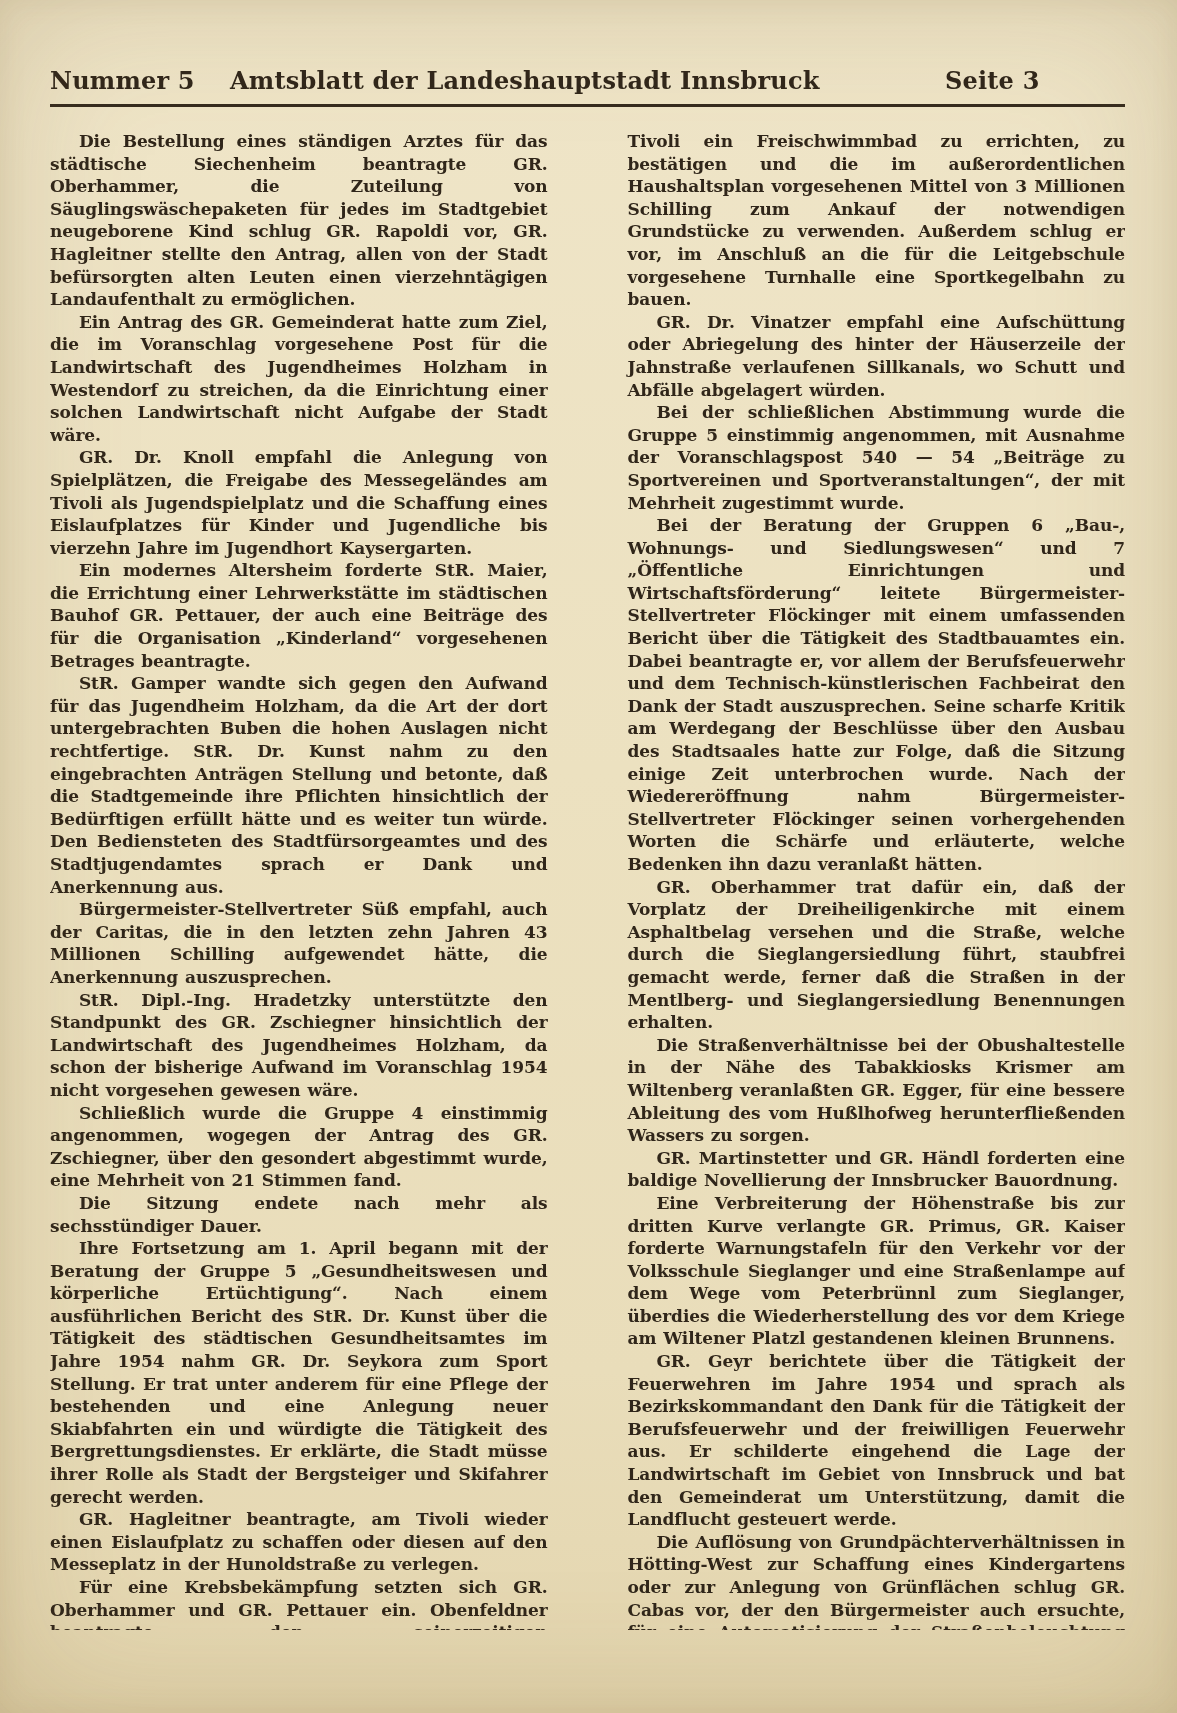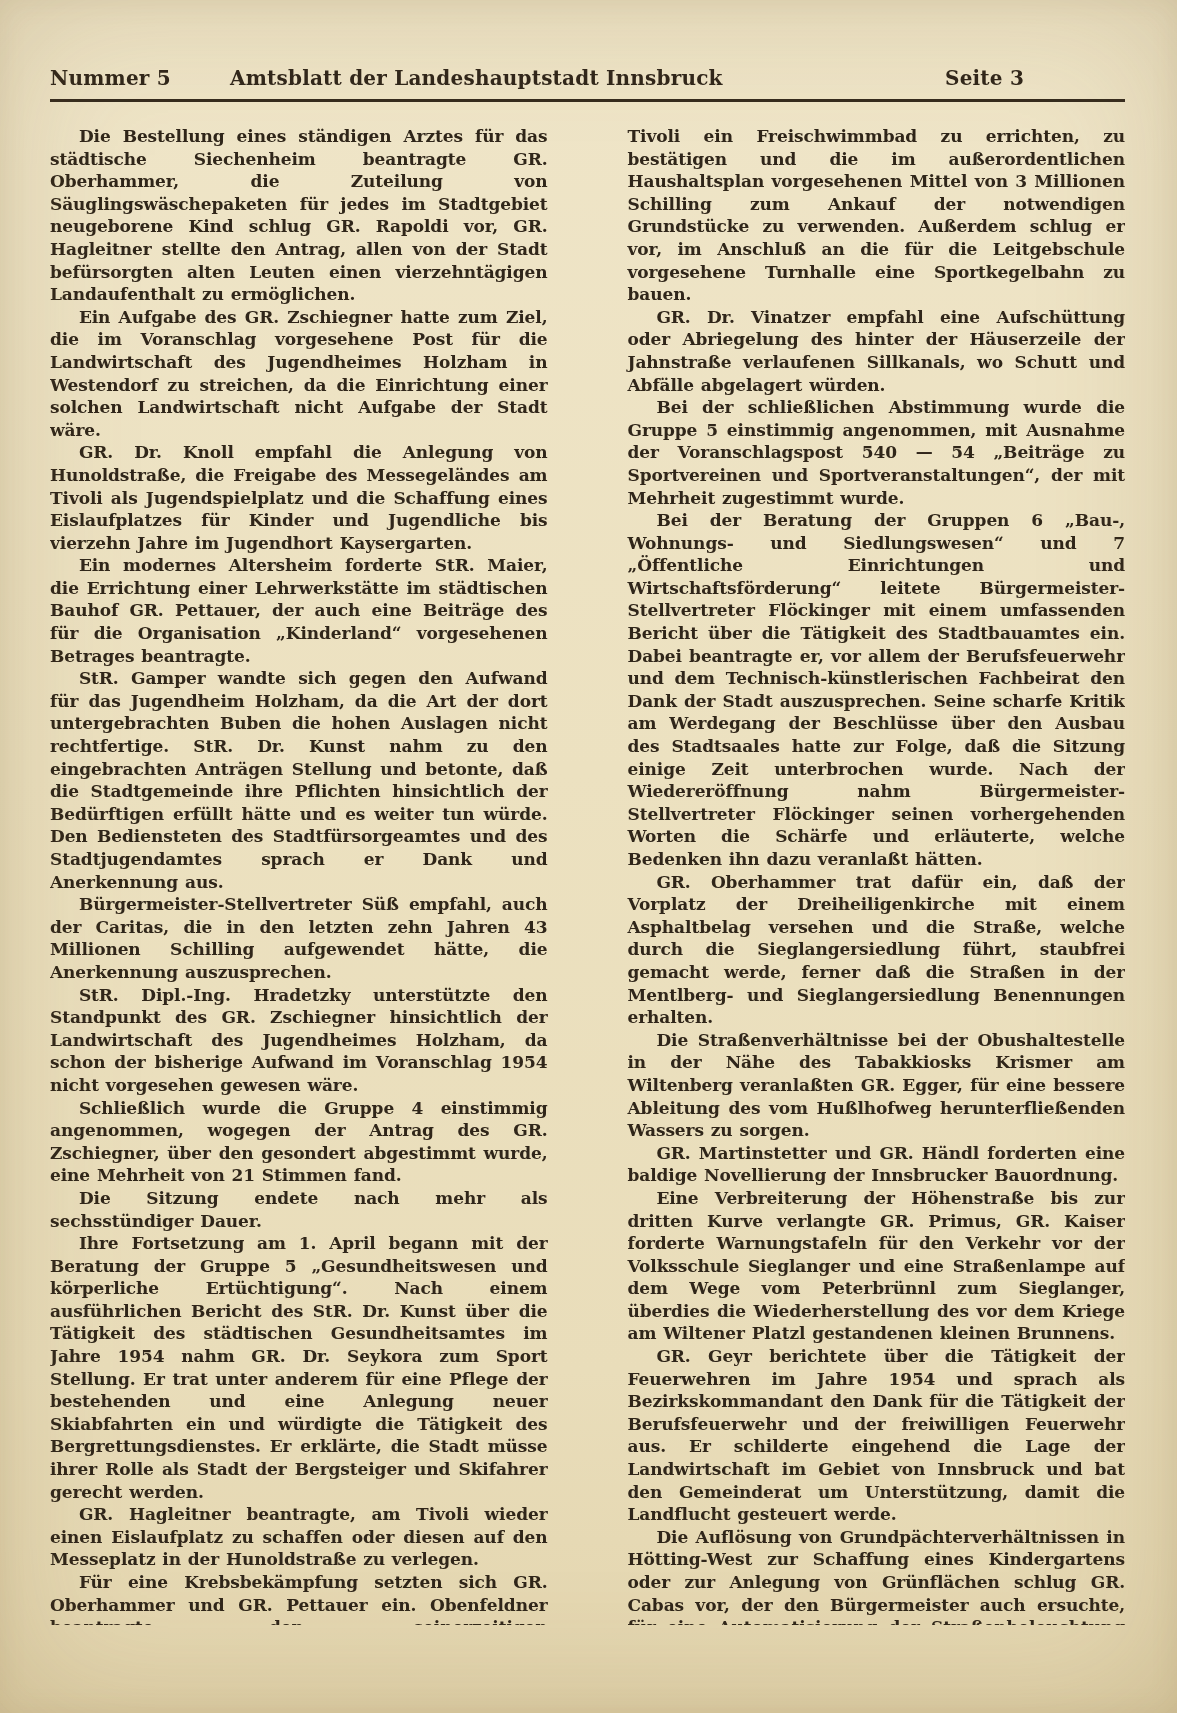--- a/index.html
+++ b/index.html
@@ -32,21 +32,21 @@
   .page {
     position: relative;
     padding: 66px 52px 0 50px;
     box-sizing: border-box;
     width: 100%;
     height: 100%;
   }
   .masthead {
     display: flex;
     align-items: baseline;
-    font-size: 20px;
+    font-size: 24px;
     font-weight: bold;
     letter-spacing: 0.2px;
   }
   .masthead .issue { flex: 0 0 180px; text-align: left; }
   .masthead .title { flex: 1 1 auto; text-align: left; }
   .masthead .page-no { flex: 0 0 180px; }
   .rule {
     margin-top: 9px;
     height: 0;
     border-top: 3px solid #352b1e;
@@ -86,22 +86,22 @@
     <span class="issue">Nummer 5</span>
     <span class="title">Amtsblatt der Landeshauptstadt Innsbruck</span>
     <span class="page-no">Seite 3</span>
   </header>
 
   <div class="rule"></div>
 
   <main class="columns">
     <div class="col col-left">
         <p>Die Bestellung eines ständigen Arztes für das städtische Siechenheim beantragte GR. Oberhammer, die Zuteilung von Säuglingswäschepaketen für jedes im Stadtgebiet neugeborene Kind schlug GR. Rapoldi vor, GR. Hagleitner stellte den Antrag, allen von der Stadt befürsorgten alten Leuten einen vierzehntägigen Landaufenthalt zu ermöglichen.</p>
-        <p>Ein Aufgabe des GR. Zschiegner hatte zum Ziel, die im Voranschlag vorgesehene Post für die Landwirtschaft des Jugendheimes Holzham in Westendorf zu streichen, da die Einrichtung einer solchen Landwirtschaft nicht Aufgabe der Stadt wäre.</p>
-        <p>GR. Dr. Knoll empfahl die Anlegung von Hunoldstraße, die Freigabe des Messegeländes am Tivoli als Jugendspielplatz und die Schaffung eines Eislaufplatzes für Kinder und Jugendliche bis vierzehn Jahre im Jugendhort Kaysergarten.</p>
+        <p>Ein Antrag des GR. Gemeinderat hatte zum Ziel, die im Voranschlag vorgesehene Post für die Landwirtschaft des Jugendheimes Holzham in Westendorf zu streichen, da die Einrichtung einer solchen Landwirtschaft nicht Aufgabe der Stadt wäre.</p>
+        <p>GR. Dr. Knoll empfahl die Anlegung von Spielplätzen, die Freigabe des Messegeländes am Tivoli als Jugendspielplatz und die Schaffung eines Eislaufplatzes für Kinder und Jugendliche bis vierzehn Jahre im Jugendhort Kaysergarten.</p>
         <p>Ein modernes Altersheim forderte StR. Maier, die Errichtung einer Lehrwerkstätte im städtischen Bauhof GR. Pettauer, der auch eine Beiträge des für die Organisation „Kinderland“ vorgesehenen Betrages beantragte.</p>
         <p>StR. Gamper wandte sich gegen den Aufwand für das Jugendheim Holzham, da die Art der dort untergebrachten Buben die hohen Auslagen nicht rechtfertige. StR. Dr. Kunst nahm zu den eingebrachten Anträgen Stellung und betonte, daß die Stadtgemeinde ihre Pflichten hinsichtlich der Bedürftigen erfüllt hätte und es weiter tun würde. Den Bediensteten des Stadtfürsorgeamtes und des Stadtjugendamtes sprach er Dank und Anerkennung aus.</p>
         <p>Bürgermeister-Stellvertreter Süß empfahl, auch der Caritas, die in den letzten zehn Jahren 43 Millionen Schilling aufgewendet hätte, die Anerkennung auszusprechen.</p>
         <p>StR. Dipl.-Ing. Hradetzky unterstützte den Standpunkt des GR. Zschiegner hinsichtlich der Landwirtschaft des Jugendheimes Holzham, da schon der bisherige Aufwand im Voranschlag 1954 nicht vorgesehen gewesen wäre.</p>
         <p>Schließlich wurde die Gruppe 4 einstimmig angenommen, wogegen der Antrag des GR. Zschiegner, über den gesondert abgestimmt wurde, eine Mehrheit von 21 Stimmen fand.</p>
         <p>Die Sitzung endete nach mehr als sechsstündiger Dauer.</p>
         <p>Ihre Fortsetzung am 1. April begann mit der Beratung der Gruppe 5 „Gesundheitswesen und körperliche Ertüchtigung“. Nach einem ausführlichen Bericht des StR. Dr. Kunst über die Tätigkeit des städtischen Gesundheitsamtes im Jahre 1954 nahm GR. Dr. Seykora zum Sport Stellung. Er trat unter anderem für eine Pflege der bestehenden und eine Anlegung neuer Skiabfahrten ein und würdigte die Tätigkeit des Bergrettungsdienstes. Er erklärte, die Stadt müsse ihrer Rolle als Stadt der Bergsteiger und Skifahrer gerecht werden.</p>
         <p>GR. Hagleitner beantragte, am Tivoli wieder einen Eislaufplatz zu schaffen oder diesen auf den Messeplatz in der Hunoldstraße zu verlegen.</p>
         <p>Für eine Krebsbekämpfung setzten sich GR. Oberhammer und GR. Pettauer ein. Obenfeldner beantragte, den seinerzeitigen Gemeinderatsbeschluß, am</p>
       </div>

